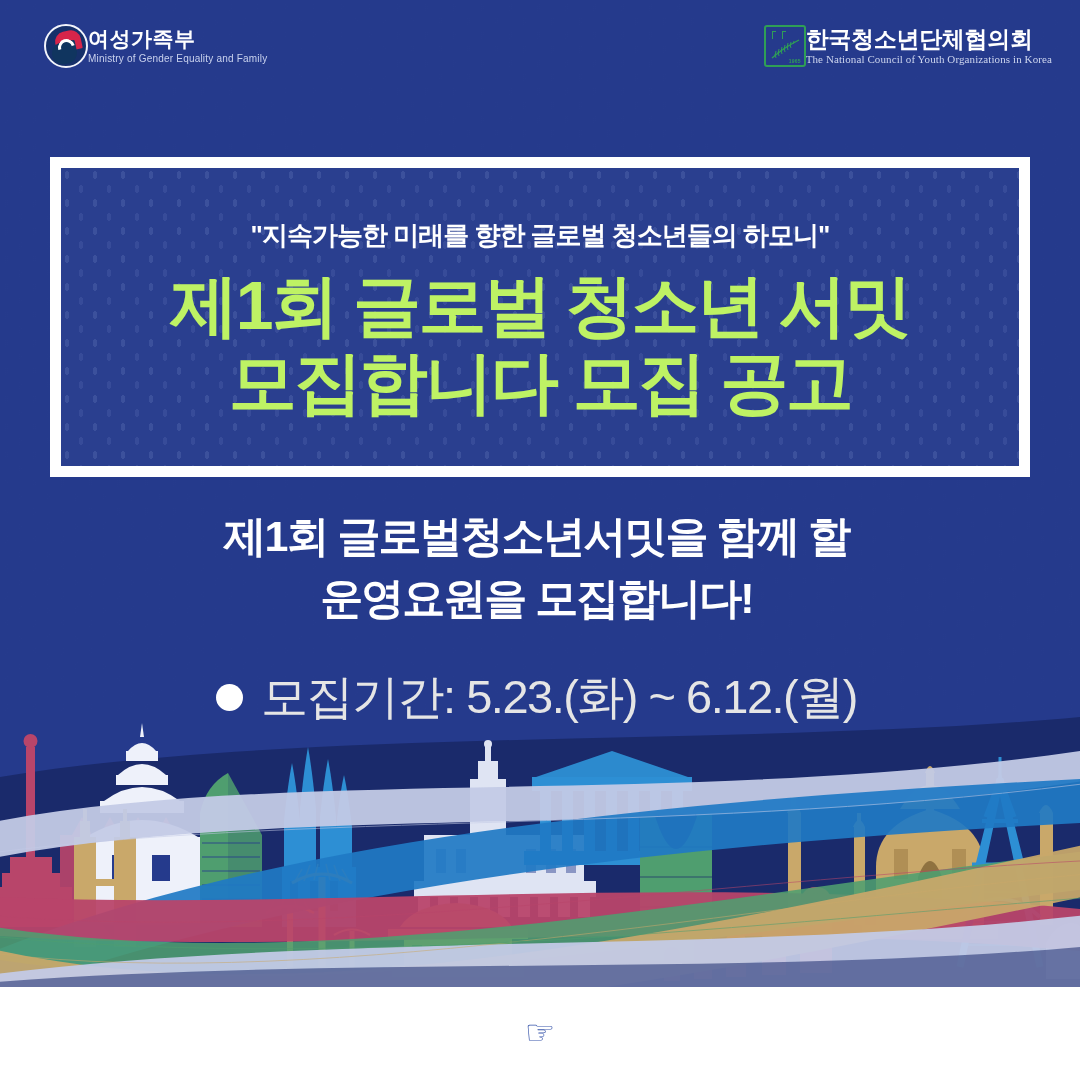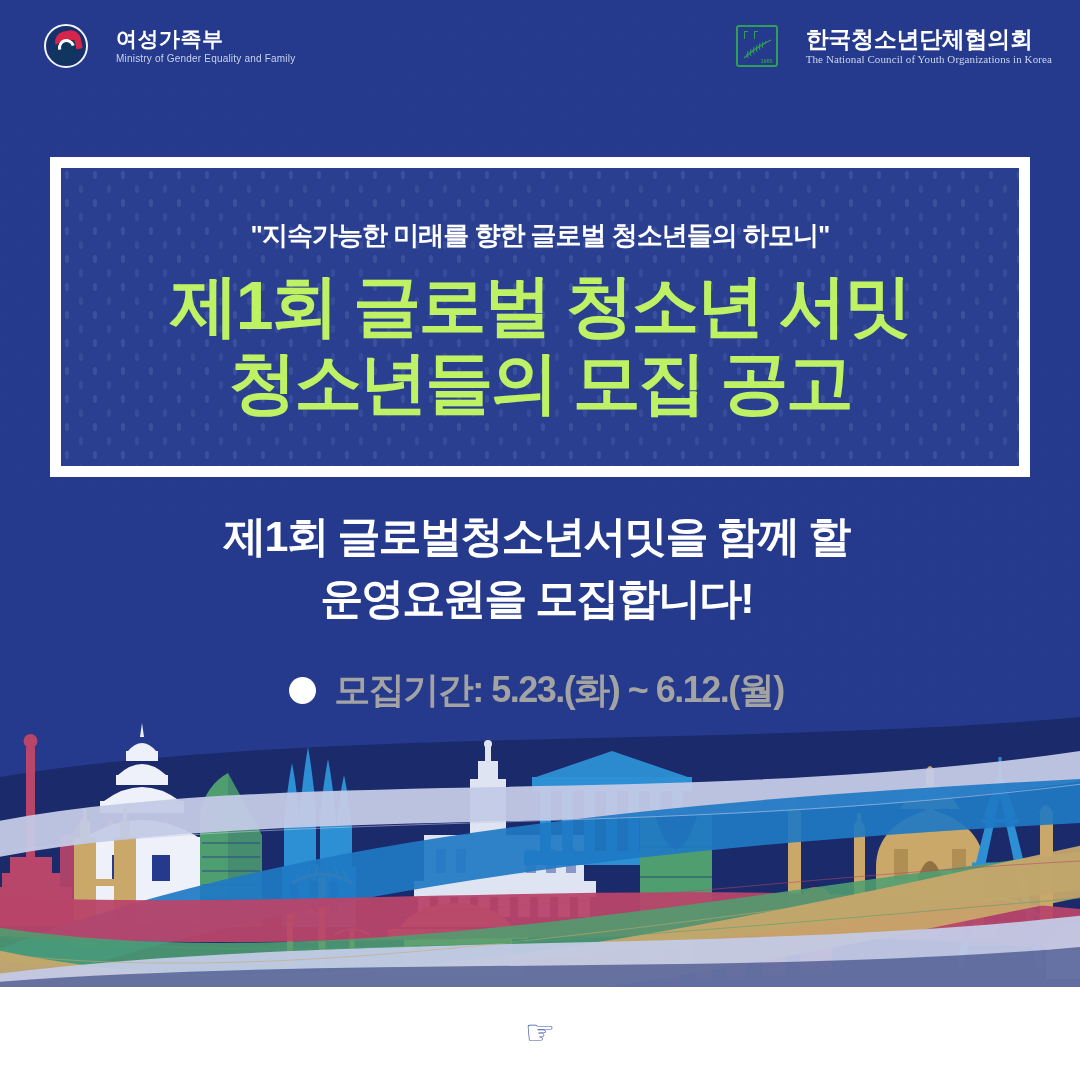--- a/index.html
+++ b/index.html
@@ -45,21 +45,21 @@
   .header {
     position: absolute;
     top: 0; left: 0; right: 0;
     height: 92px;
     display: flex;
     align-items: center;
     justify-content: space-between;
     padding: 0 28px 0 44px;
     z-index: 6;
   }
-  .logo-block { display: flex; align-items: center; gap: 28px; }
+  .logo-block { display: flex; align-items: center; gap: 0; }
 
   .taegeuk {
     position: relative;
     width: 44px; height: 44px;
     border-radius: 50%;
     background: #16306a;
     border: 2px solid #f2f4fb;
     overflow: hidden;
     flex: none;
   }
@@ -215,24 +215,24 @@
     gap: 18px;
     white-space: nowrap;
   }
   .bullet-dot {
     width: 27px; height: 27px;
     border-radius: 50%;
     background: #ffffff;
     flex: none;
   }
   .period-text {
-    font-size: 36px;
-    font-weight: 700;
+    font-size: 47px;
+    font-weight: 400;
     letter-spacing: -1.5px;
-    color: #a3a3a3;
+    color: #e5e5e5;
   }
 
   
   .skyline {
     position: absolute;
     left: 0; right: 0;
     bottom: 93px;
     height: 270px;
     overflow: hidden;
     z-index: 3;
@@ -317,21 +317,21 @@
       </div>
     </div>
 
   </div>
 
   <div class="title-frame">
     <div class="title-inner">
       <div class="dotmap"></div>
       <div class="tagline">"지속가능한 미래를 향한 글로벌 청소년들의 하모니"</div>
       <div class="title-l1">제1회 글로벌 청소년 서밋</div>
-      <div class="title-l2">청소년들의 모집 공고</div>
+      <div class="title-l2">모집합니다 모집 공고</div>
     </div>
   </div>
 
   <div class="body-copy">
     <div class="lead-1">제1회 글로벌청소년서밋을 함께 할</div>
     <div class="lead-2">운영요원을 모집합니다!</div>
     <div class="period-row">
       <span class="bullet-dot"></span>
       <span class="period-text">모집기간: 5.23.(화) ~ 6.12.(월)</span>
     </div>

